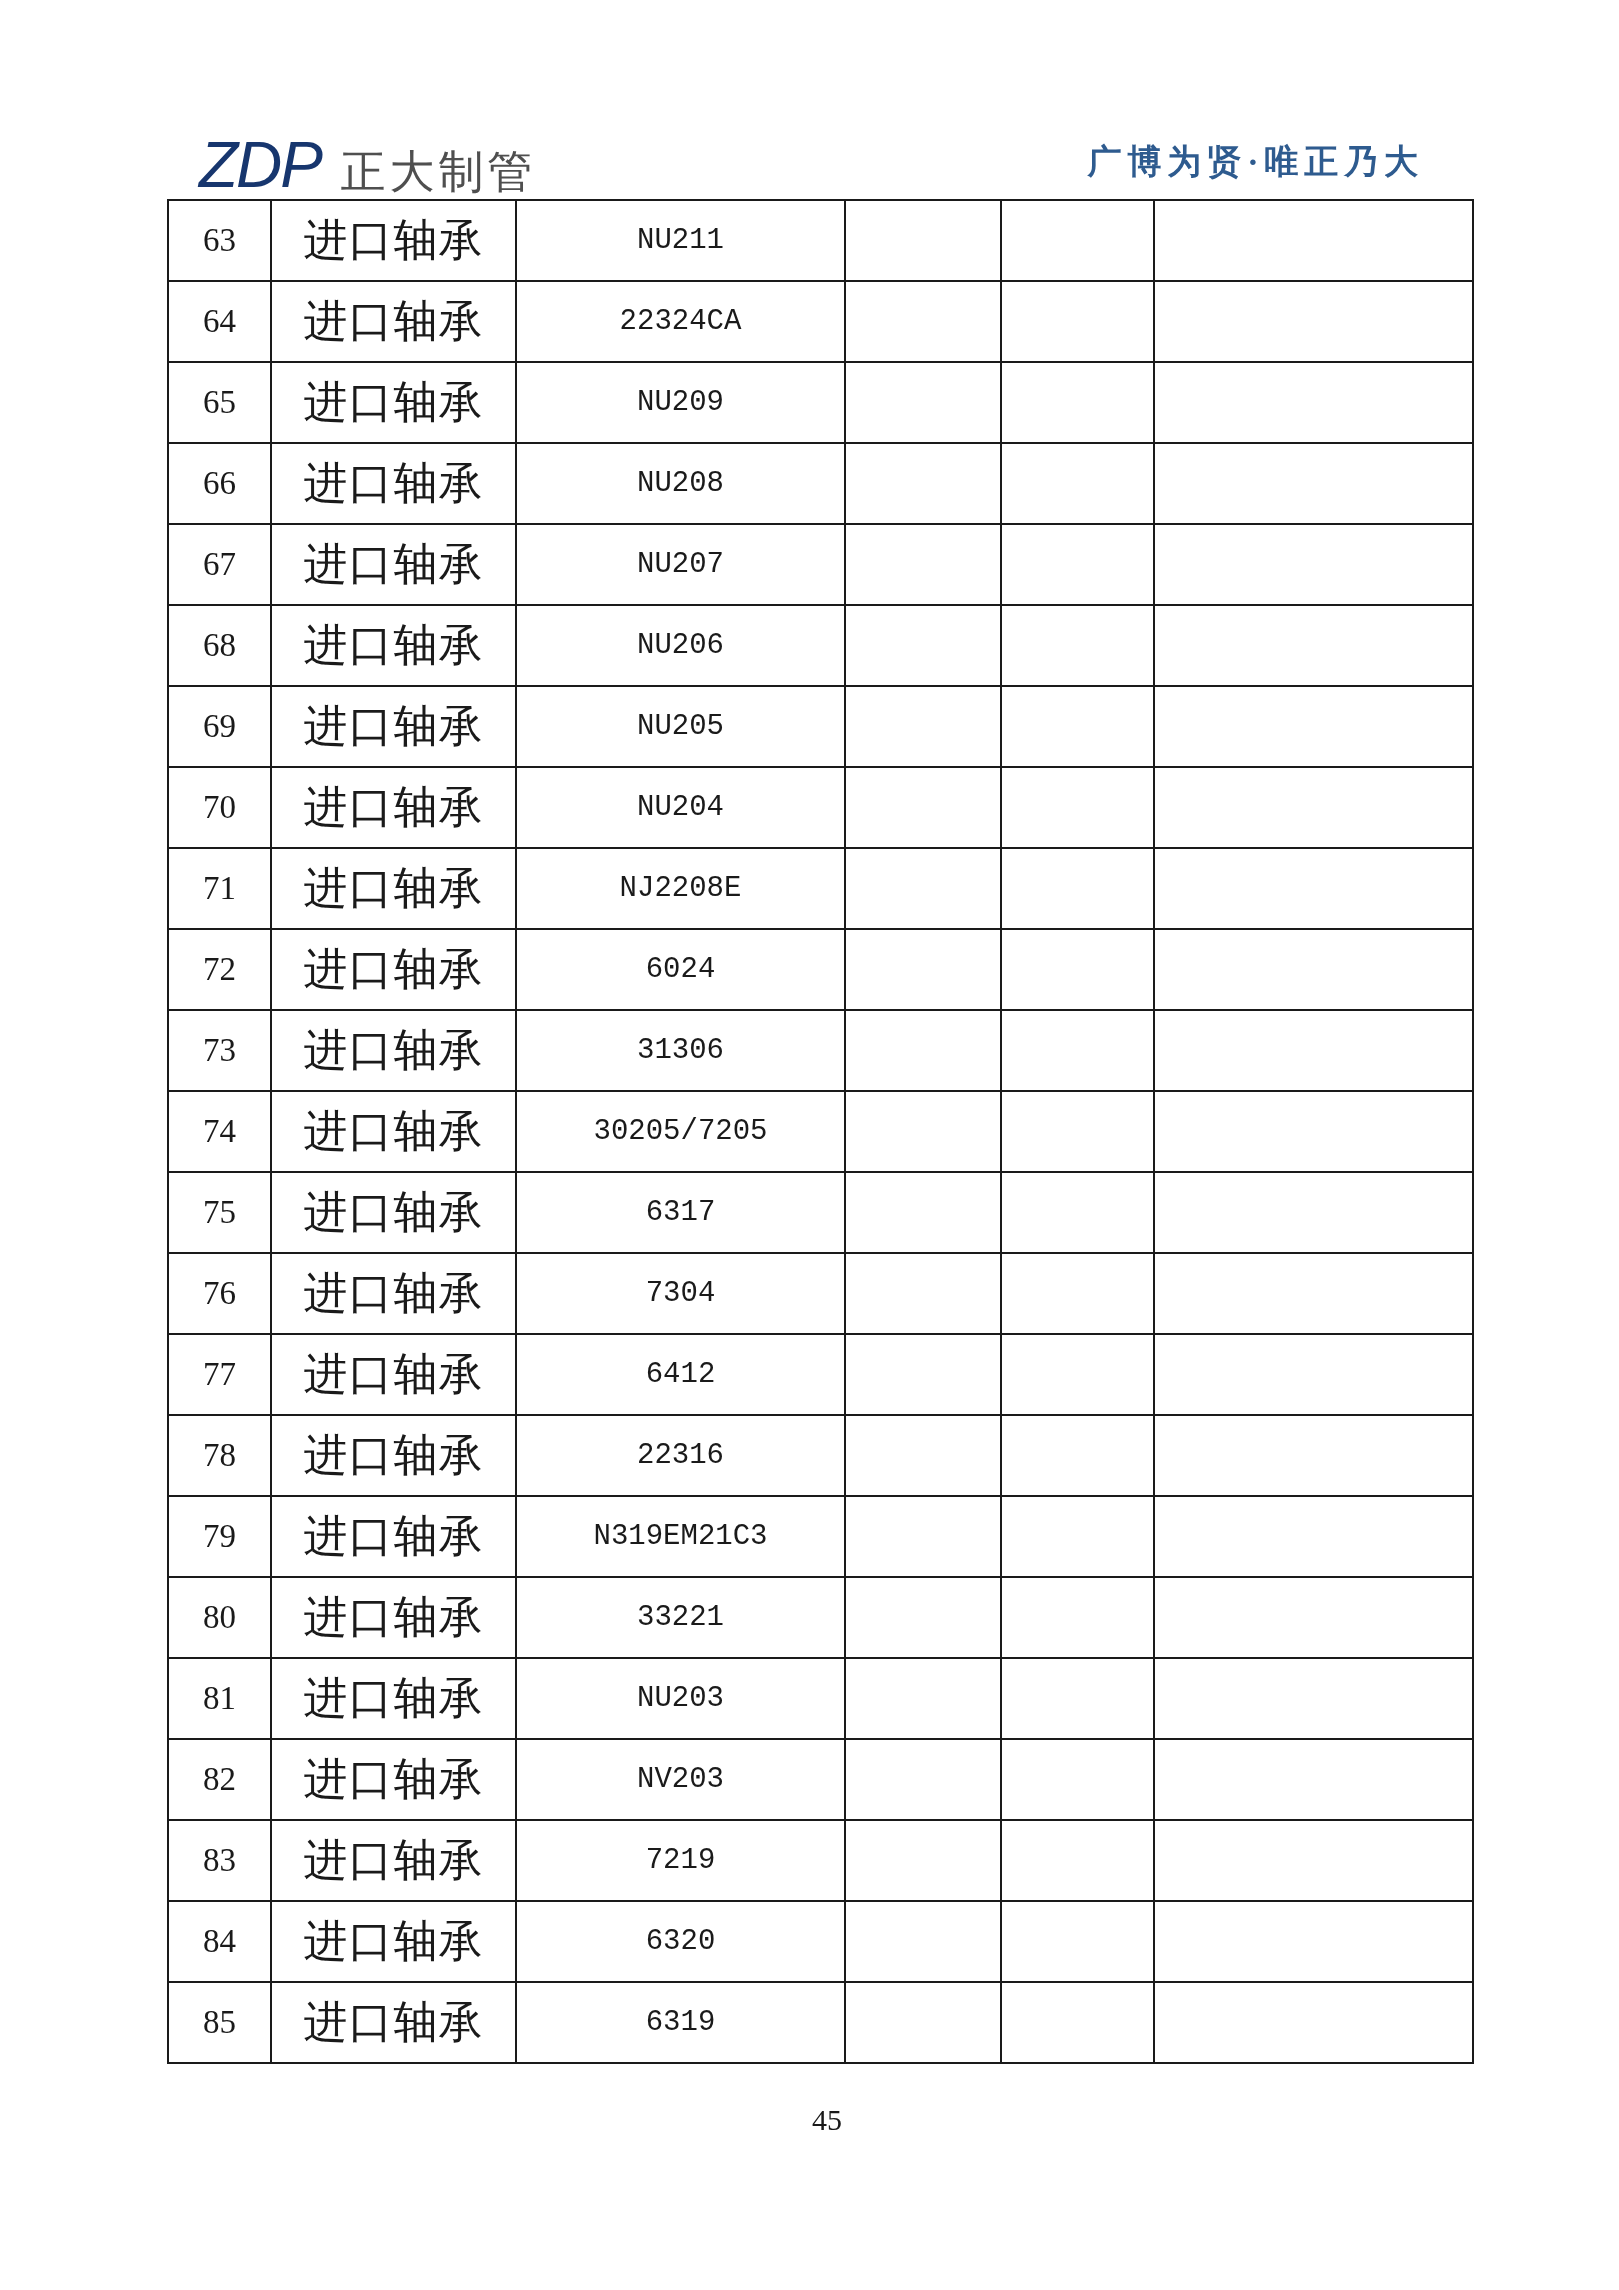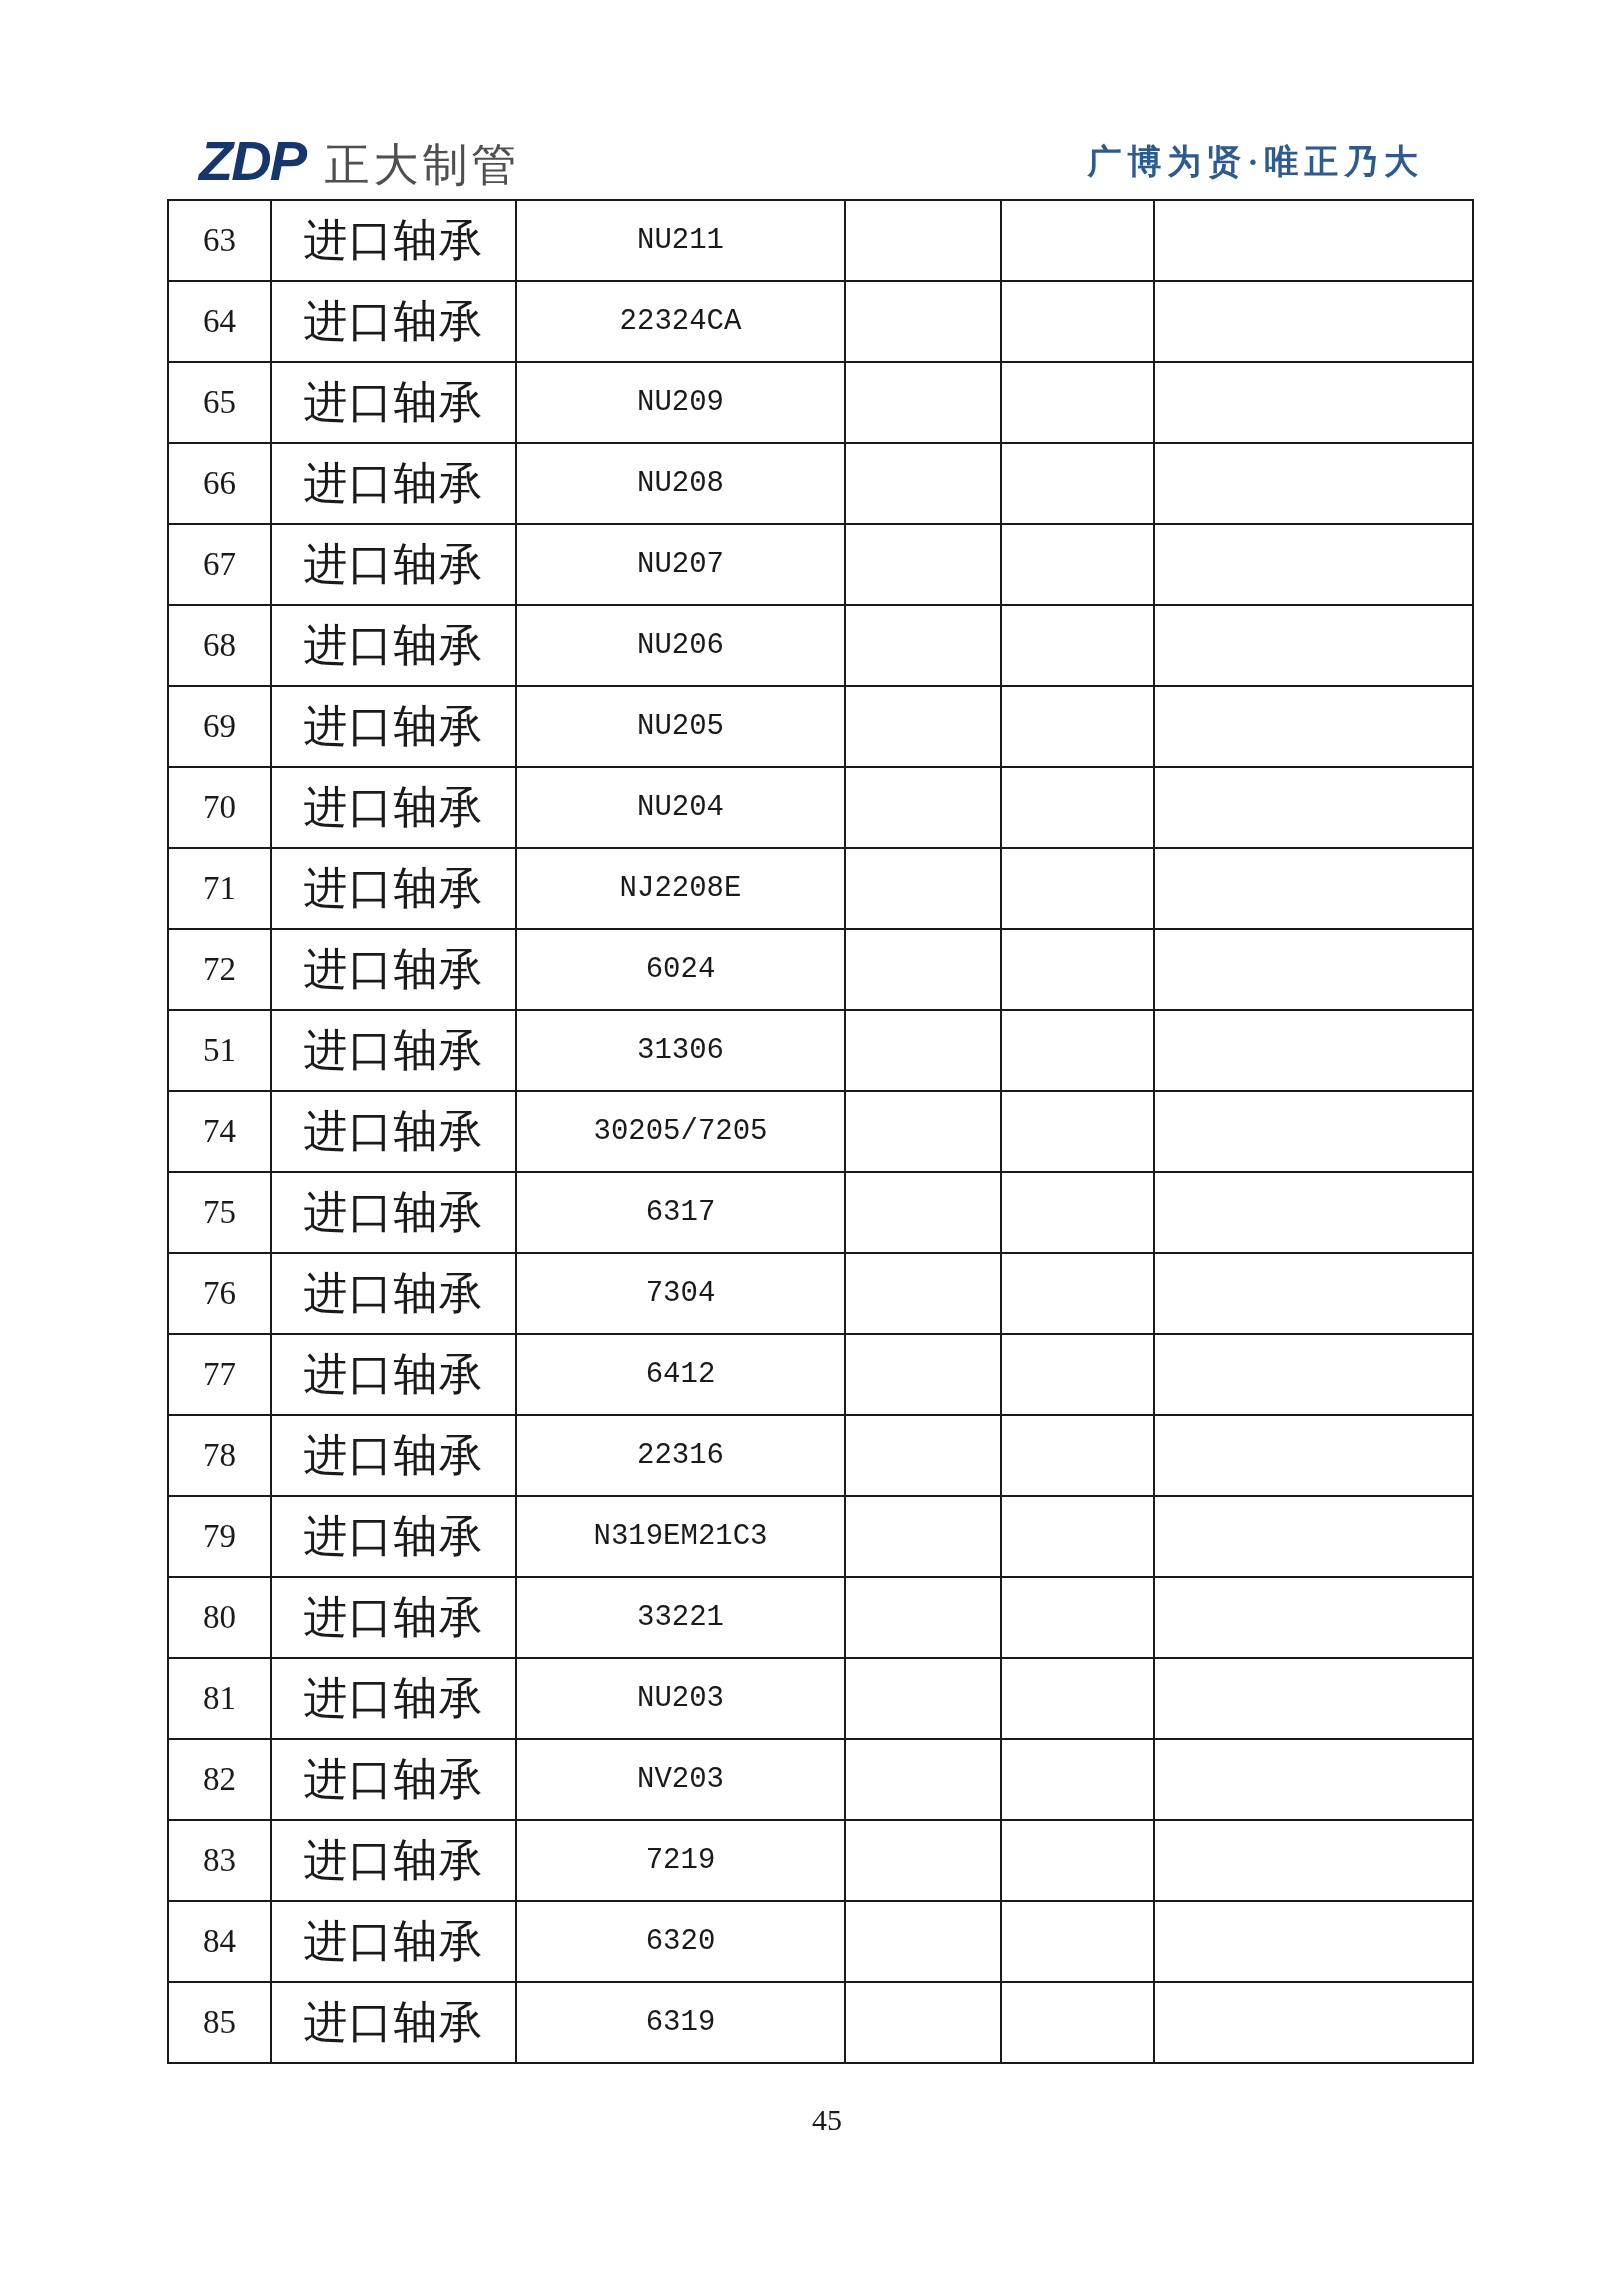--- a/index.html
+++ b/index.html
@@ -20,23 +20,23 @@
     position: absolute;
     left: 199px;
     top: 133px;
     display: flex;
     align-items: baseline;
     gap: 19.6px;
     white-space: nowrap;
   }
   .logo-zdp {
     font-family: "Liberation Sans", sans-serif;
-    font-weight: bold;
+    font-weight: normal;
     font-style: italic;
-    font-size: 56px;
+    font-size: 64px;
     line-height: 1;
     letter-spacing: -2px;
     color: #17366e;
   }
   .logo-cn {
     font-family: "Liberation Sans", sans-serif;
     font-weight: normal;
     font-size: 45px;
     line-height: 1;
     letter-spacing: 3.9px;
@@ -198,21 +198,21 @@
   </tr>
         <tr>
     <td class="cell-no">72</td>
     <td class="cell-name">进口轴承</td>
     <td class="cell-model">6024</td>
     <td class="cell-empty"></td>
     <td class="cell-empty"></td>
     <td class="cell-empty"></td>
   </tr>
         <tr>
-    <td class="cell-no">51</td>
+    <td class="cell-no">73</td>
     <td class="cell-name">进口轴承</td>
     <td class="cell-model">31306</td>
     <td class="cell-empty"></td>
     <td class="cell-empty"></td>
     <td class="cell-empty"></td>
   </tr>
         <tr>
     <td class="cell-no">74</td>
     <td class="cell-name">进口轴承</td>
     <td class="cell-model">30205/7205</td>

